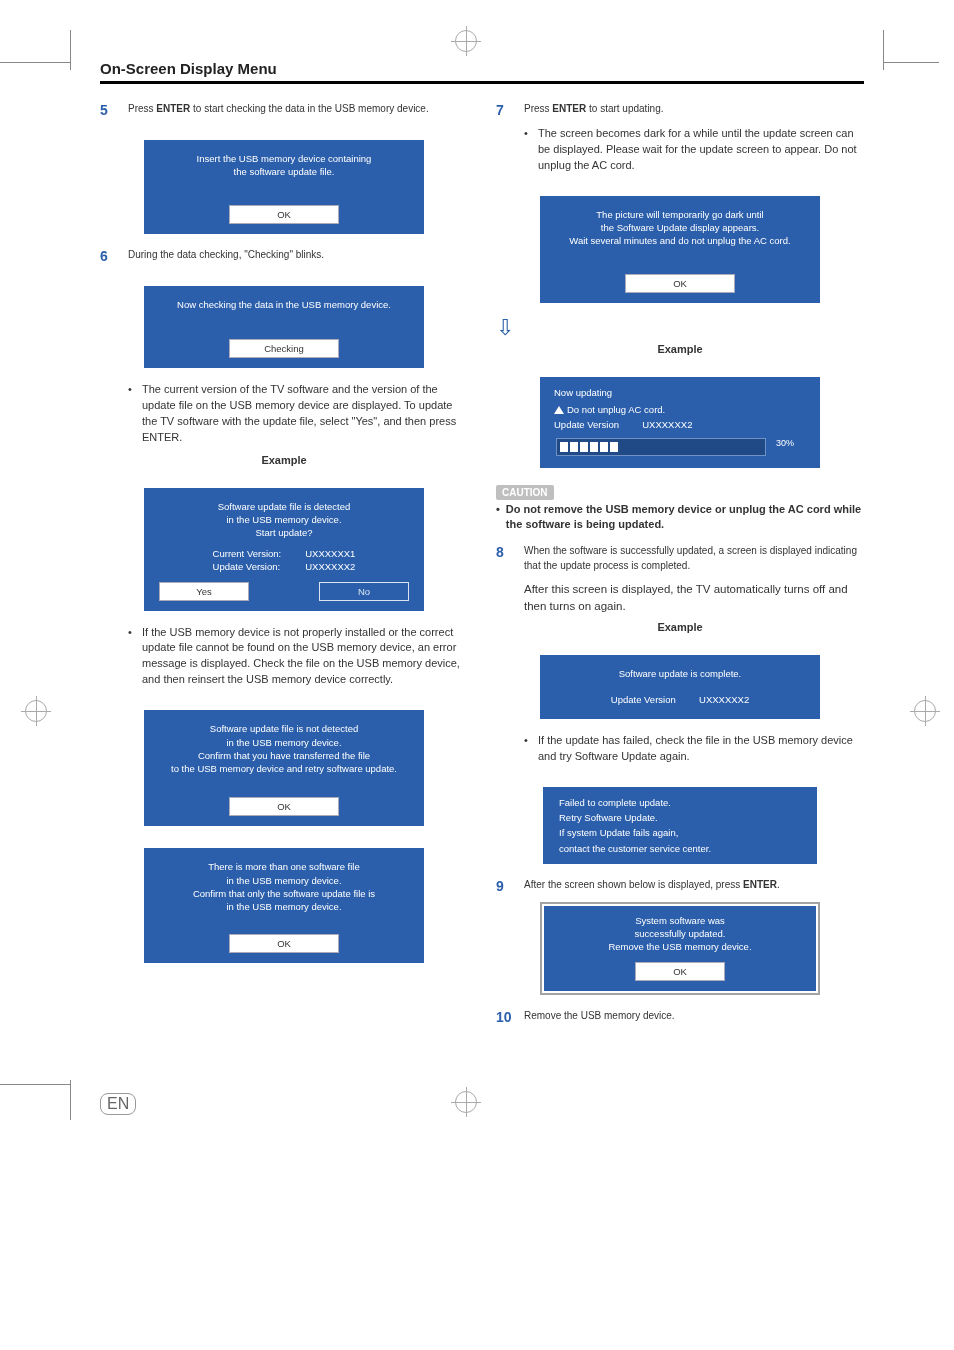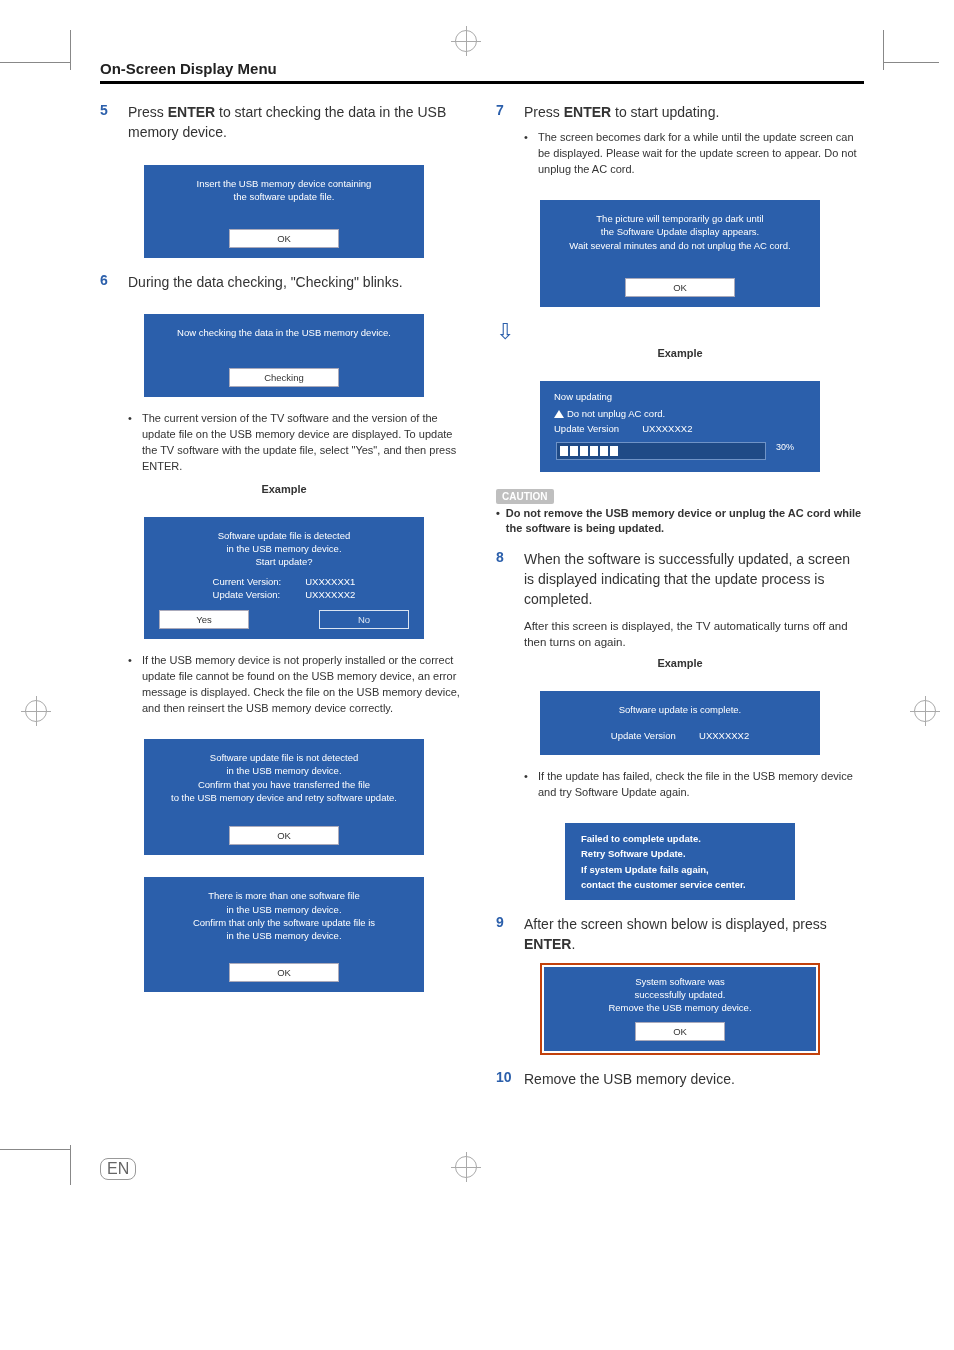--- a/index.html
+++ b/index.html
@@ -39,39 +39,39 @@
   }
   .col { flex: 1; }
   .step {
     display: flex; gap: 10px; margin-bottom: 8px;
   }
   .step-num {
     color: #2b5fab; font-weight: bold; font-size: 14px;
     min-width: 18px;
   }
   .step-text {
-    font-size: 14px; line-height: 1.45; color: #333;
+    font-size: 10px; line-height: 1.45; color: #333;
   }
   .step-text .bold { font-weight: bold; }
   .bullet-block {
     display: flex; gap: 6px;
     margin: 6px 0 8px 28px;
     font-size: 11px; line-height: 1.45; color: #333;
   }
   .bullet-block .dot { min-width: 8px; }
   .panel {
     background: #2b5fab;
     color: #fff;
     margin: 22px auto 14px auto;
     padding: 12px 8px 8px 8px;
     font-size: 9.5px;
     text-align: center;
     width: 280px;
   }
-  .panel.small { width: 230px; padding: 8px; font-weight: bold; }
+  .panel.small { width: 274px; padding: 8px; }
   .panel .panel-text { line-height: 1.4; margin-bottom: 8px; }
   .panel .panel-text-left { text-align: left; padding: 0 8px; line-height: 1.6; }
   .ok-btn {
     background: #fff; color: #333;
     display: inline-block;
     padding: 3px 0; width: 110px;
     font-size: 9.5px; border: 1px solid #aab;
     margin: 4px auto 2px auto;
     text-align: center;
   }
@@ -114,21 +114,21 @@
   }
   .progress-bar .seg {
     width: 8px; height: 10px;
   }
   .progress-bar .seg.fill { background: #fff; }
   .progress-pct { font-size: 9px; color: #fff; min-width: 28px; padding-bottom: 2px; }
   .warn-icon { display:inline-block; width:0; height:0;
     border-left:5px solid transparent; border-right:5px solid transparent;
     border-bottom:8px solid #fff; margin-right:3px; vertical-align:middle; }
   .double-border {
-    border: 2px solid #c2410c; padding: 2px;
+    border: 2px solid #a3a3a3; padding: 2px;
     width: 280px; margin: 6px auto 14px auto;
   }
   .double-border .panel { margin: 0; width: 100%; }
   .remainder-text { font-size: 11.5px; line-height: 1.45; margin: 4px 0 6px 28px; }
   .footer-en {
     margin-top: 60px; font-size: 16px; color: #666;
     display: inline-block; border: 1px solid #999; border-radius: 8px;
     padding: 1px 6px;
   }
   .registration-cross {

